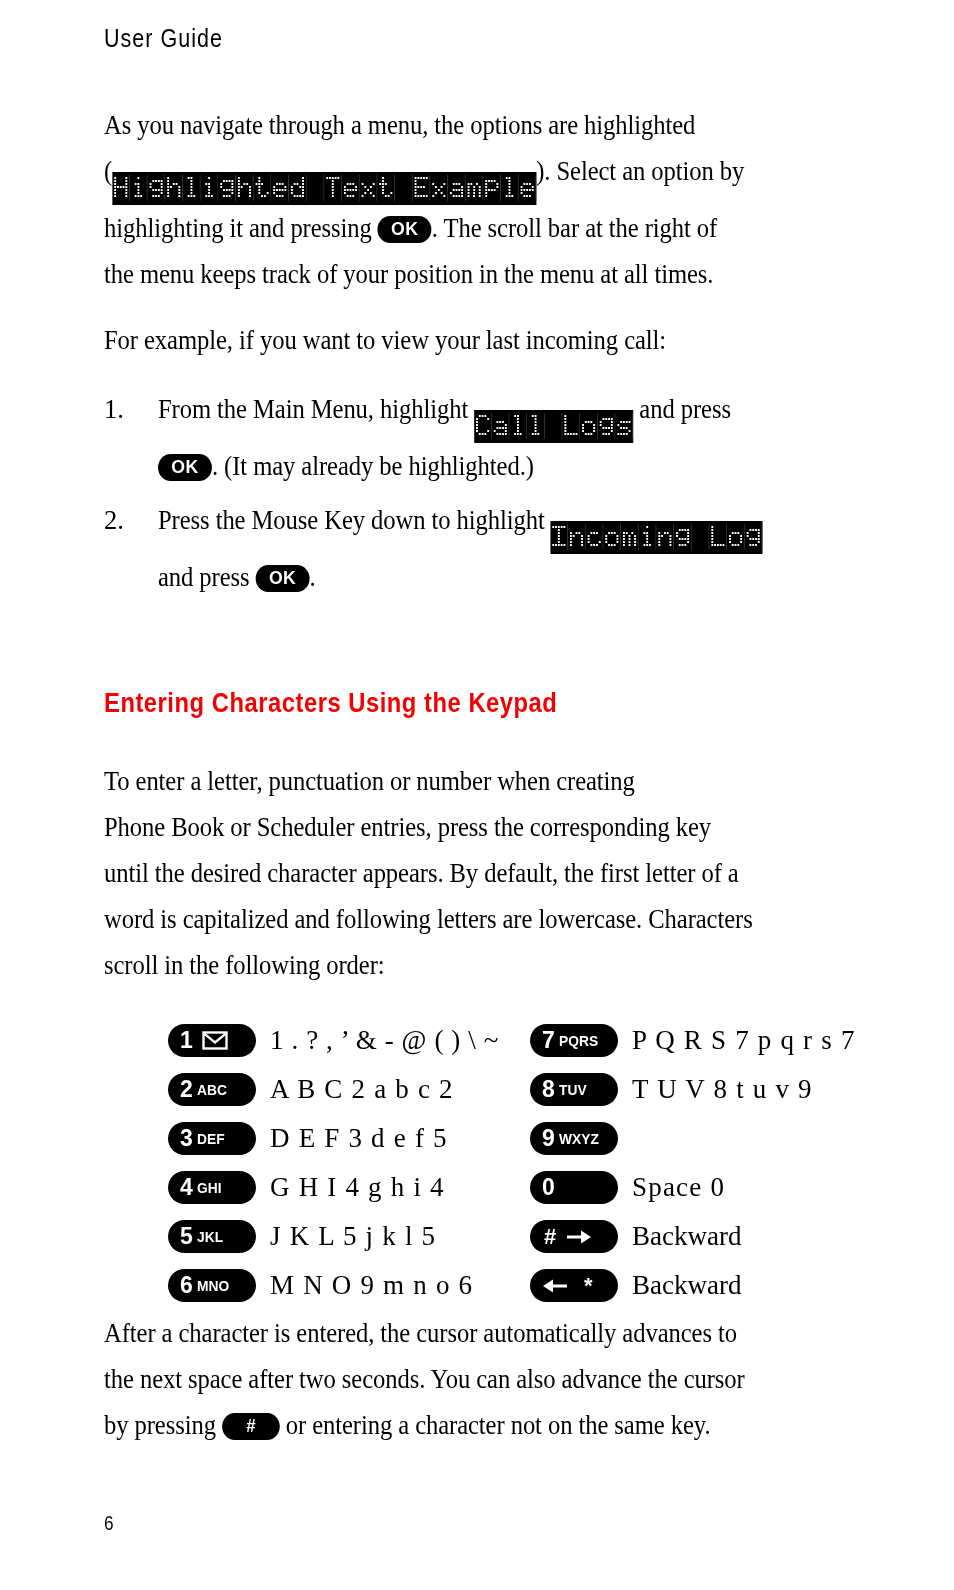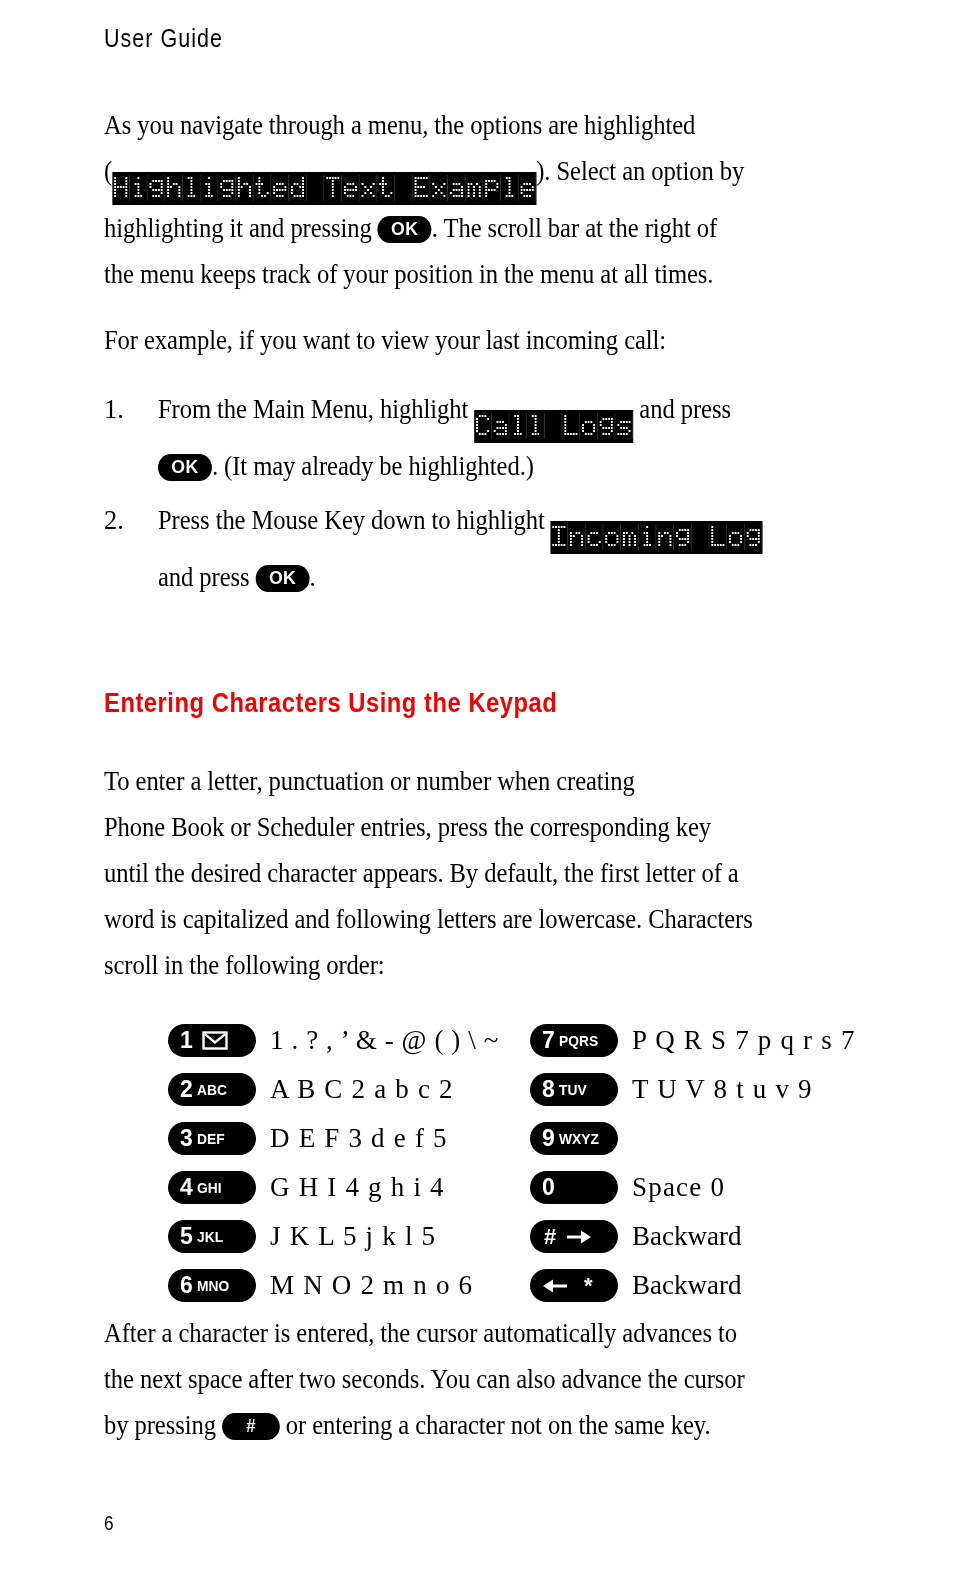--- a/index.html
+++ b/index.html
@@ -870,21 +870,21 @@
           <span class="kdigit">5</span>
           <span class="kletters">JKL</span>
         </div>
         <span class="kchars">J K L 5 j k l 5</span>
       </div>
       <div class="krow">
         <div class="kpill">
           <span class="kdigit">6</span>
           <span class="kletters">MNO</span>
         </div>
-        <span class="kchars">M N O 2 m n o 6</span>
+        <span class="kchars">M N O 9 m n o 6</span>
       </div>
     </div>
   <div class="keytable" id="keytable-right" style="left:530px; top:1016px;">
       <div class="krow">
         <div class="kpill">
           <span class="kdigit">7</span>
           <span class="kletters">PQRS</span>
         </div>
         <span class="kchars">P Q R S 7 p q r s 7</span>
       </div>

